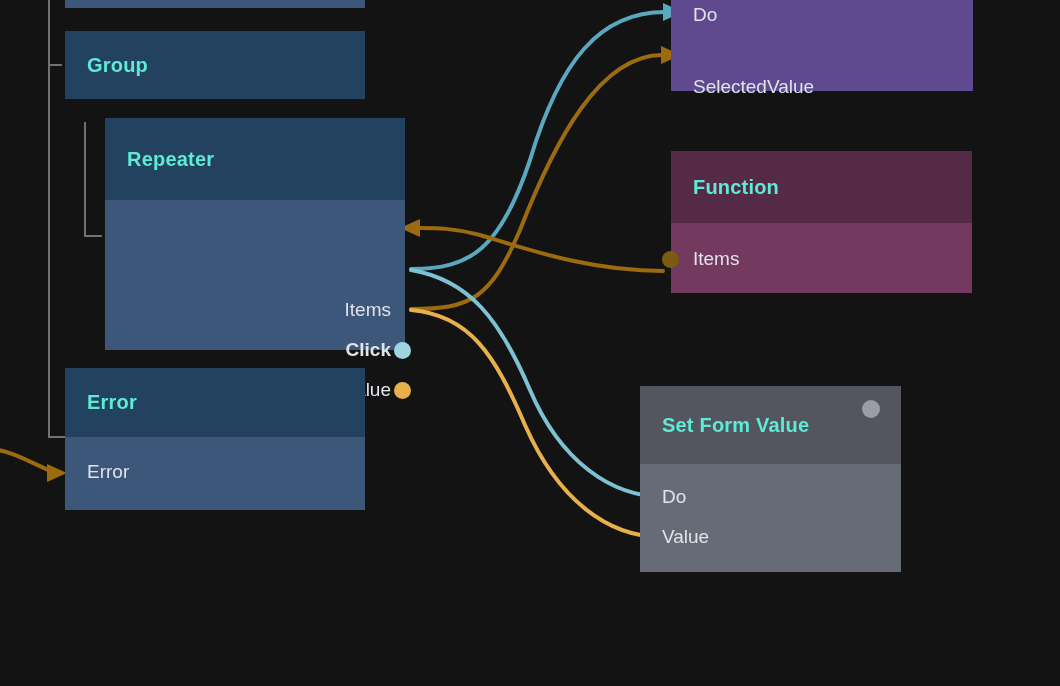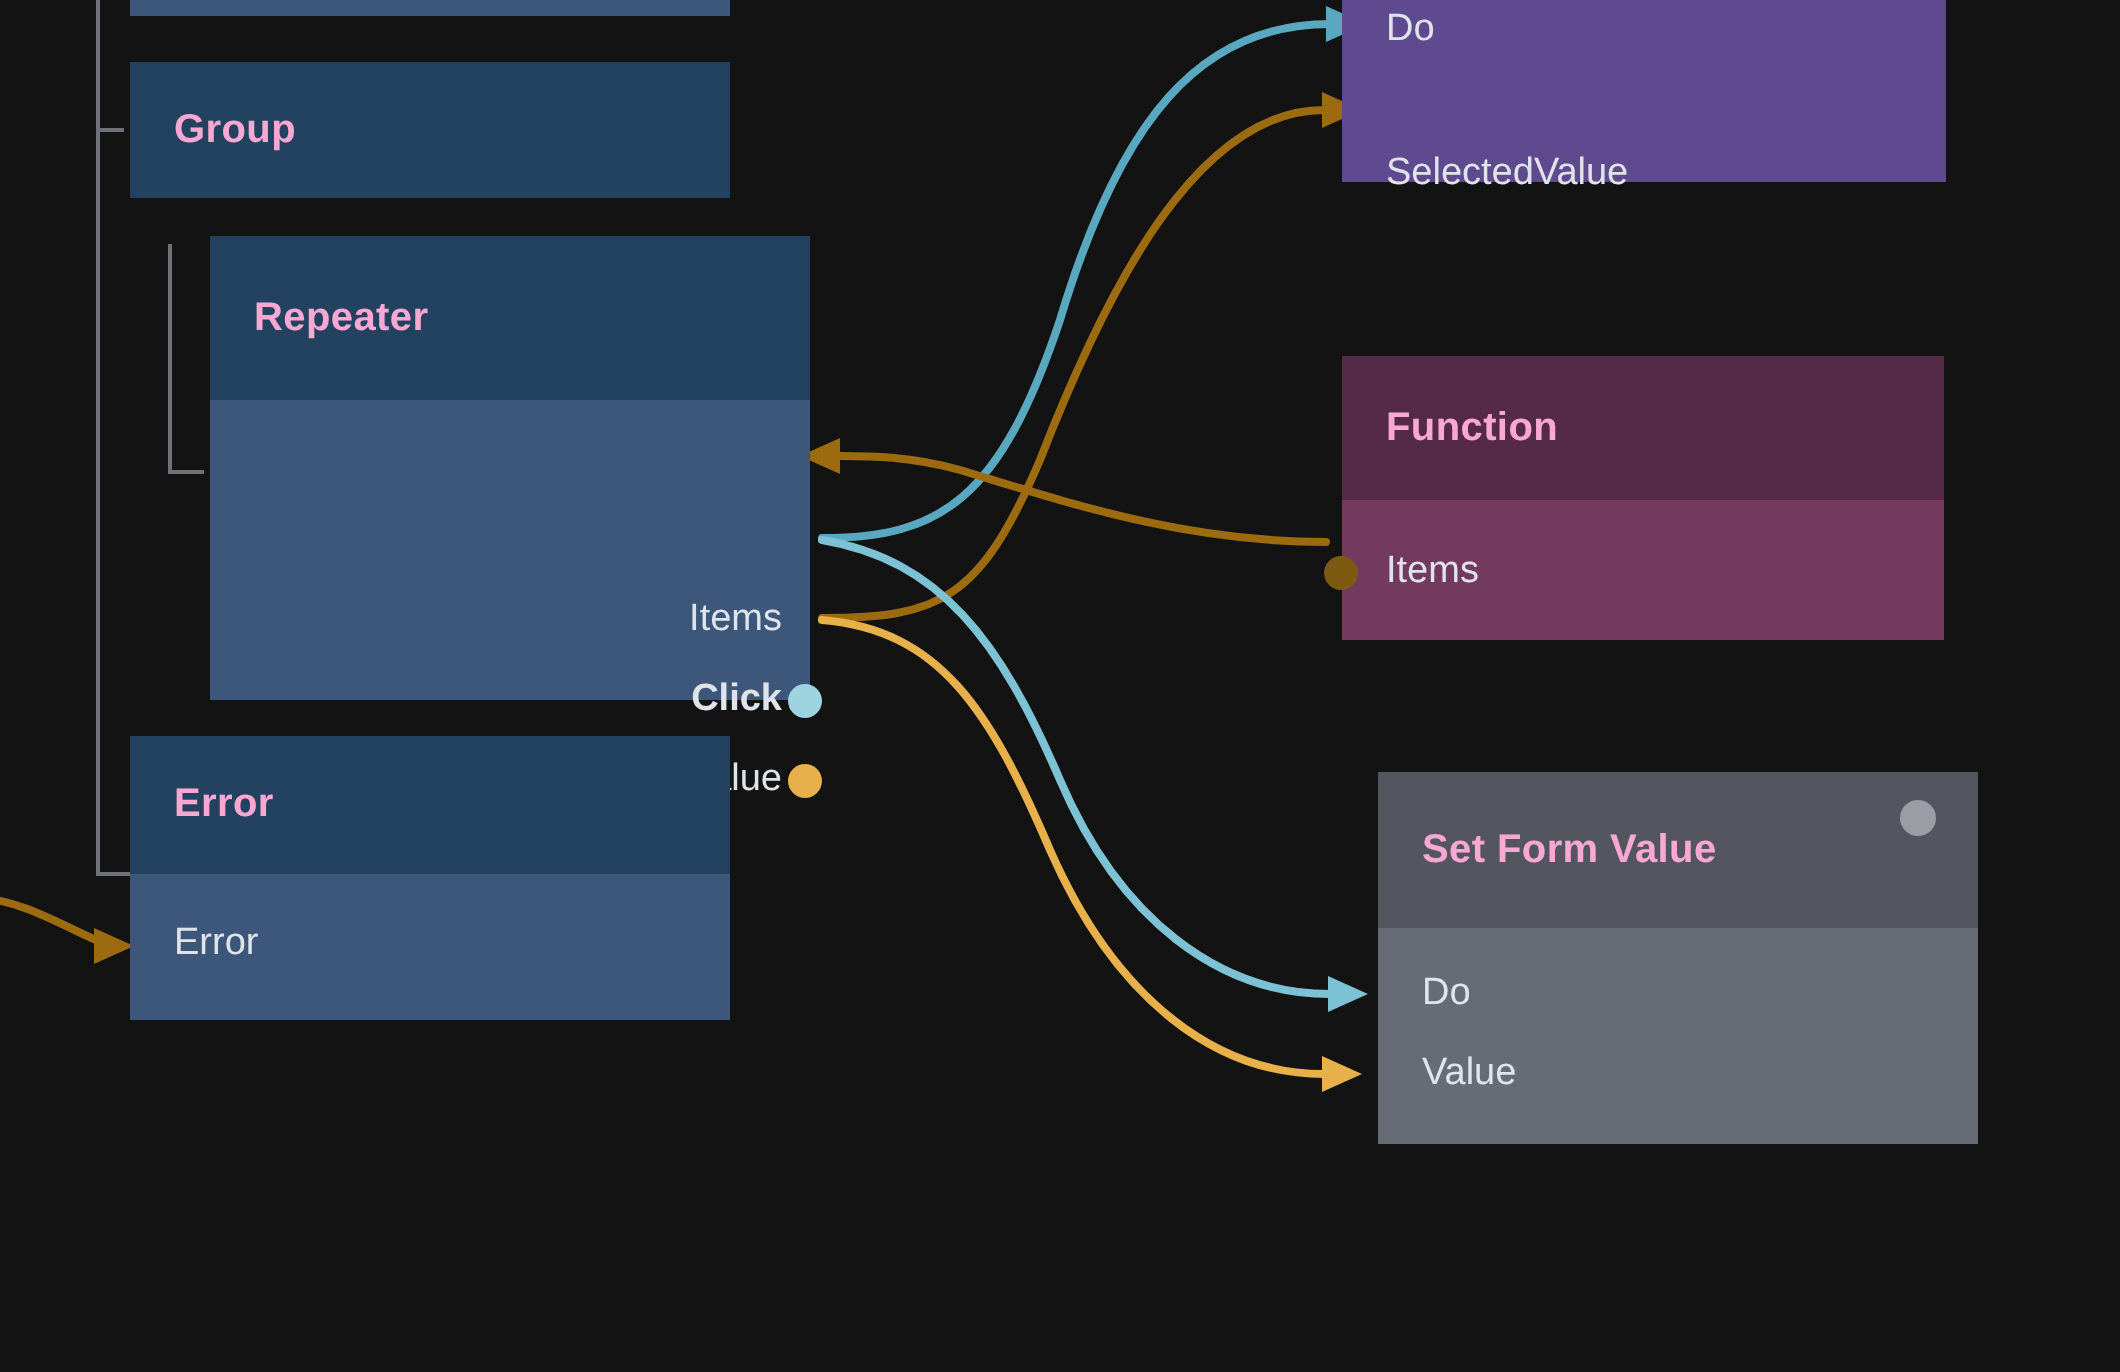--- a/index.html
+++ b/index.html
@@ -33,21 +33,21 @@
   .node-header {
     display: flex;
     align-items: center;
     box-sizing: border-box;
     padding: 0 22px;
     position: relative;
   }
   .node-title {
     font-size: 20px;
     font-weight: bold;
-    color: #f9a8d4;
+    color: #5eead4;
     letter-spacing: 0.2px;
     white-space: nowrap;
   }
   .node-body {
     box-sizing: border-box;
     position: relative;
   }
   .port-row {
     position: absolute;
     display: flex;
@@ -149,32 +149,32 @@
       <div class="node" style="left: 671px; top: -46px; width: 302px; height: 137px;">
         <div class="node-body" style="height: 137px; background: rgb(95, 74, 143);">
           <div class="port-row in" style="top: 49px;">
             <span>Do</span>
           </div>
           <div class="port-row in" style="top: 89px; margin-top: 32px;">
             <span>SelectedValue</span>
           </div>
         </div>
       </div>
-      <div class="node" style="left: 671px; top: 178px; width: 301px; height: 142px;">
+      <div class="node" style="left: 671px; top: 151px; width: 301px; height: 142px;">
         <div class="node-header" style="height: 72px; background: rgb(85, 42, 71);">
           <span class="node-title">Function</span>
         </div>
         <div class="node-body" style="height: 70px; background: rgb(116, 57, 95);">
           <div class="port-row in" style="top: 24px;">
             <span>Items</span>
           </div>
           <span class="port-dot" style="background: rgb(125, 90, 18); top: 28px; left: -9px;"></span>
         </div>
       </div>
-      <div class="node" style="left: 689px; top: 386px; width: 300px; height: 186px;">
+      <div class="node" style="left: 640px; top: 386px; width: 261px; height: 186px;">
         <div class="node-header" style="height: 78px; background: rgb(83, 86, 95);">
           <span class="node-title">Set Form Value</span>
           <span class="status-dot" style="background: rgb(154, 157, 163); right: 21px; top: 14px;"></span>
         </div>
         <div class="node-body" style="height: 108px; background: rgb(103, 107, 117);">
           <div class="port-row in" style="top: 21px;">
             <span>Do</span>
           </div>
           <div class="port-row in" style="top: 61px;">
             <span>Value</span>

